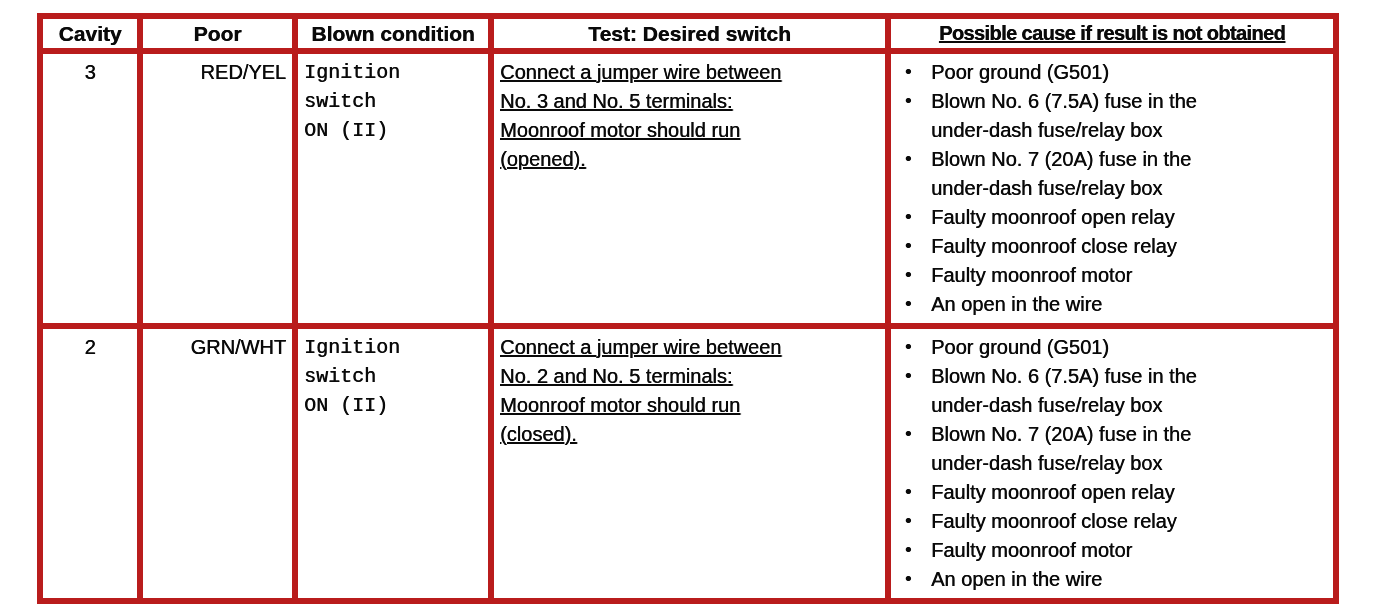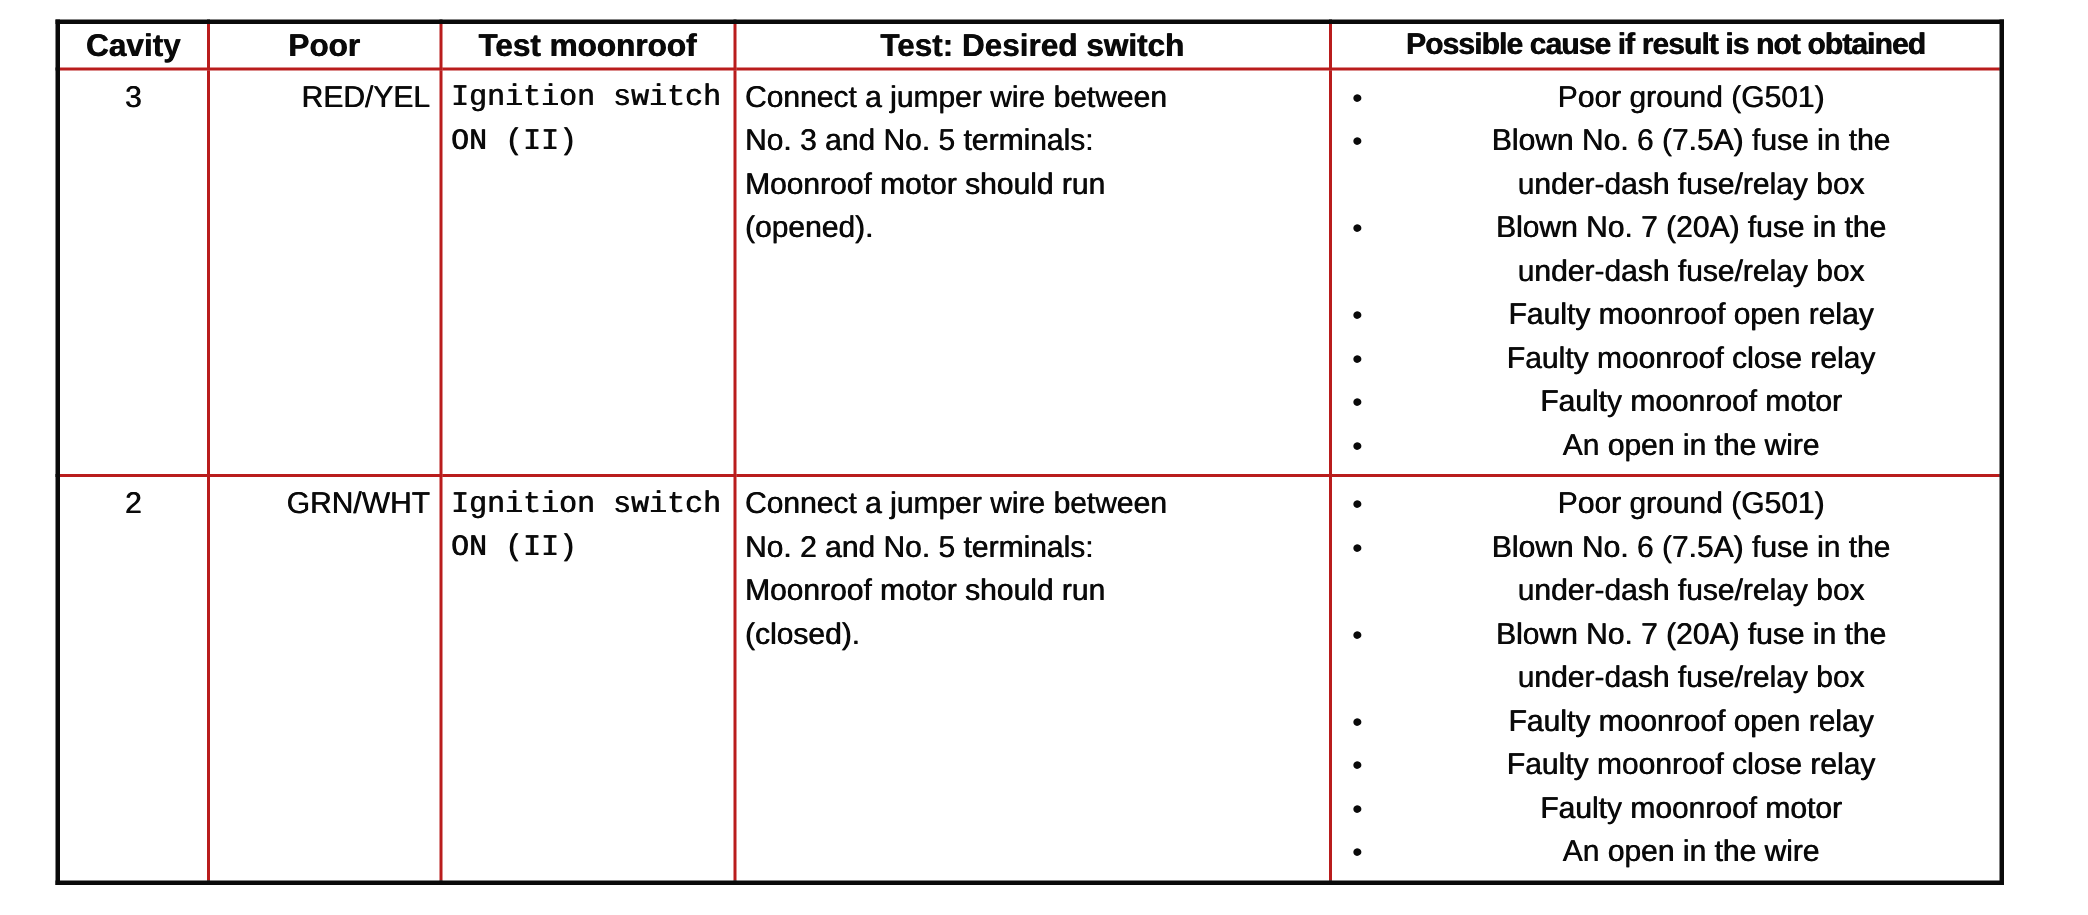--- a/index.html
+++ b/index.html
@@ -23,39 +23,40 @@
     left: 37px;
     top: 13px;
     border-collapse: collapse;
     table-layout: fixed;
     width: 1296px;
     background: #ffffff;
     border: 3px solid #0a0a0a;
   }
   table.spec-table th,
   table.spec-table td {
-    border: 2px solid #b91c1c;
+    border: 6px solid #b91c1c;
     box-sizing: border-box;
     font-size: 20px;
     line-height: 29px;
     text-shadow: 0.45px 0 0 currentColor; 
     overflow: hidden;
   }
   table.spec-table th {
     height: 31px;
     font-weight: bold;
     font-size: 21px;
     text-align: center;
     vertical-align: middle;
     padding: 0 2px;
     white-space: nowrap;
   }
   table.spec-table th.th-cause {
     font-size: 20px;
     letter-spacing: -0.6px;
+    text-decoration: underline;
   }
   table.spec-table td {
     vertical-align: top;
     padding: 4px 6px;
   }
   table.spec-table tr.data-row {
     height: 270px;
   }
   td.cell-cavity {
     text-align: center;
@@ -68,29 +69,29 @@
   td.cell-condition {
     padding-left: 8px;
     padding-top: 5px;
     white-space: pre-line;
     font-family: Liberation Mono, monospace;
   }
   td.cell-result {
     padding-left: 11px;
     padding-top: 5px;
     white-space: pre-line;
+    text-decoration: underline;
   }
   td.cell-causes {
     padding-top: 5px;
   }
   ul.cause-list {
     margin: 0;
     padding: 0;
     list-style: none;
-    text-align: center;
   }
   ul.cause-list li {
     position: relative;
     padding-left: 34px;
     white-space: pre-line;
   }
   ul.cause-list li::before {
     content: "\2022";
     position: absolute;
     left: 8px;
@@ -107,21 +108,21 @@
       <col style="width:100px">
       <col style="width:155px">
       <col style="width:196px">
       <col style="width:397px">
       <col style="width:448px">
     </colgroup>
     <thead>
       <tr>
         <th>Cavity</th>
         <th>Poor</th>
-        <th>Test moonroof</th>
+        <th>Blown condition</th>
         <th>Test: Desired switch</th>
         <th class="th-cause">Possible cause if result is not obtained</th>
       </tr>
     </thead>
     <tbody>
       <tr class="data-row">
         <td class="cell-cavity">3</td>
         <td class="cell-wire">RED/YEL</td>
         <td class="cell-condition">Ignition switch
 ON (II)</td>

